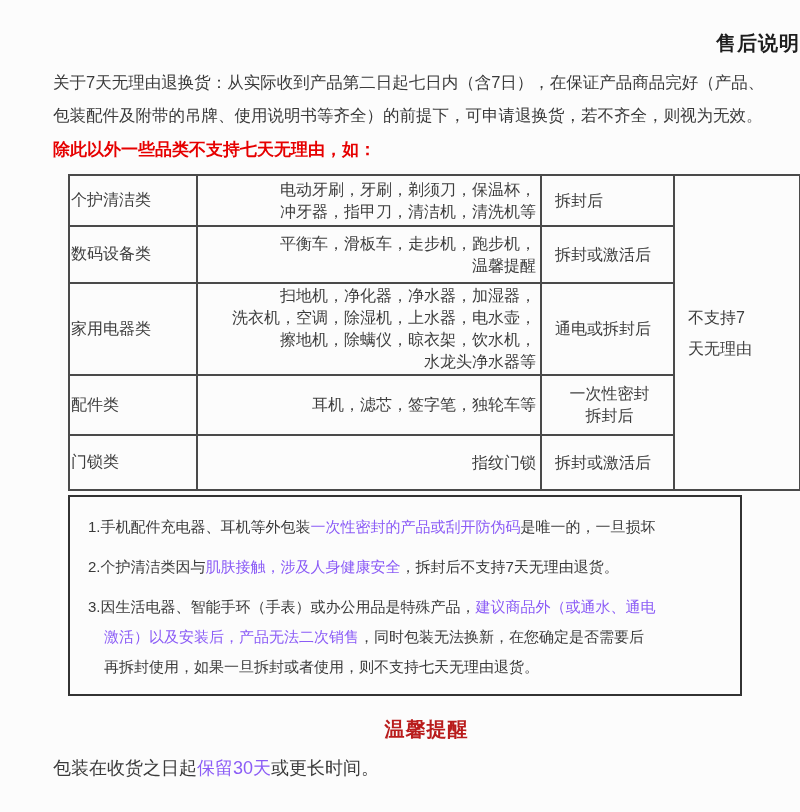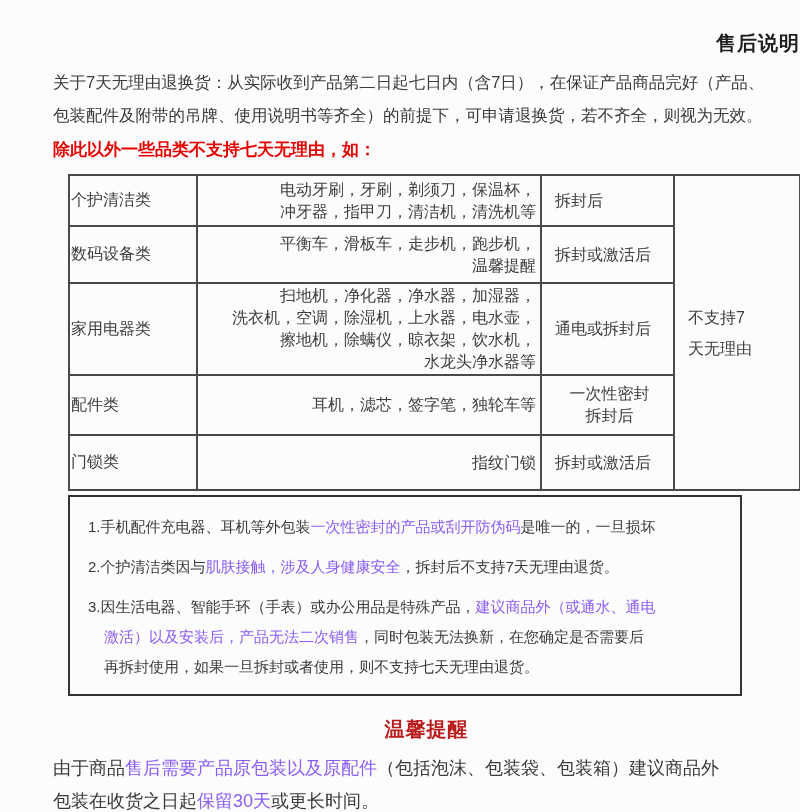--- a/index.html
+++ b/index.html
@@ -133,17 +133,16 @@
     <div class="note-line"><span>1.手机配件充电器、耳机等外包装</span><span class="red">一次性密封的产品或刮开防伪码</span><span>是唯一的，一旦损坏</span></div>
     <div class="note-line note-start"><span>2.个护清洁类因与</span><span class="red">肌肤接触，涉及人身健康安全</span><span>，拆封后不支持7天无理由退货。</span></div>
     <div class="note-line note-start"><span>3.因生活电器、智能手环（手表）或办公用品是特殊产品，</span><span class="red">建议商品外（或通水、通电</span></div>
     <div class="note-line indent"><span class="red">激活）以及安装后，产品无法二次销售</span><span>，同时包装无法换新，在您确定是否需要后</span></div>
     <div class="note-line indent"><span>再拆封使用，如果一旦拆封或者使用，则不支持七天无理由退货。</span></div>
   </div>
 
   <h2 class="footer-title">温馨提醒</h2>
 
   <div class="footer-text">
-    <div class="footer-line"><span>由于商品</span><span class="red">售后需要产品原包装以及原配件</span><span>（包括泡沫、包装袋、包装箱）建议商品外</span></div>
     <div class="footer-line"><span>包装在收货之日起</span><span class="red">保留30天</span><span>或更长时间。</span></div>
   </div>
 
 </div>
 
 </body></html>

